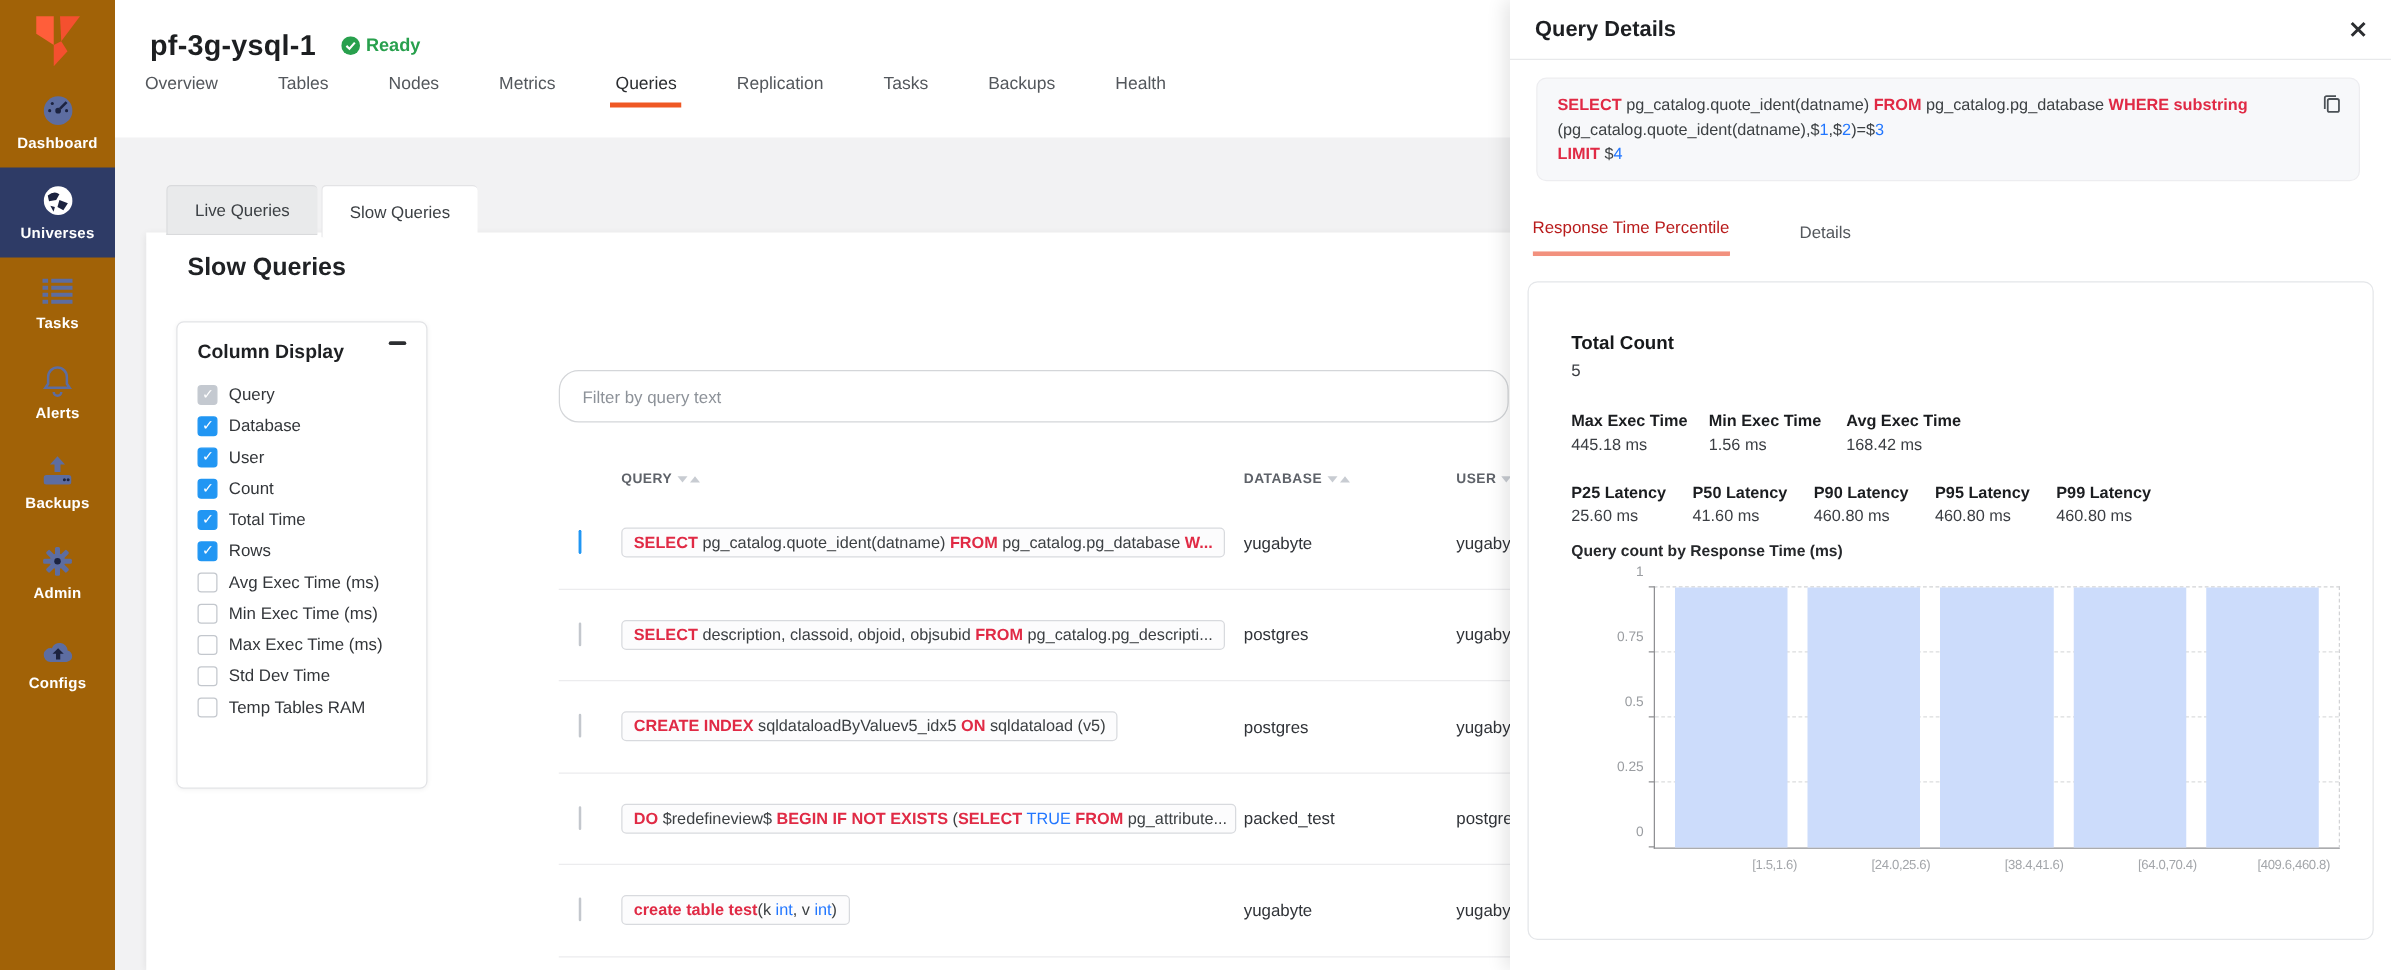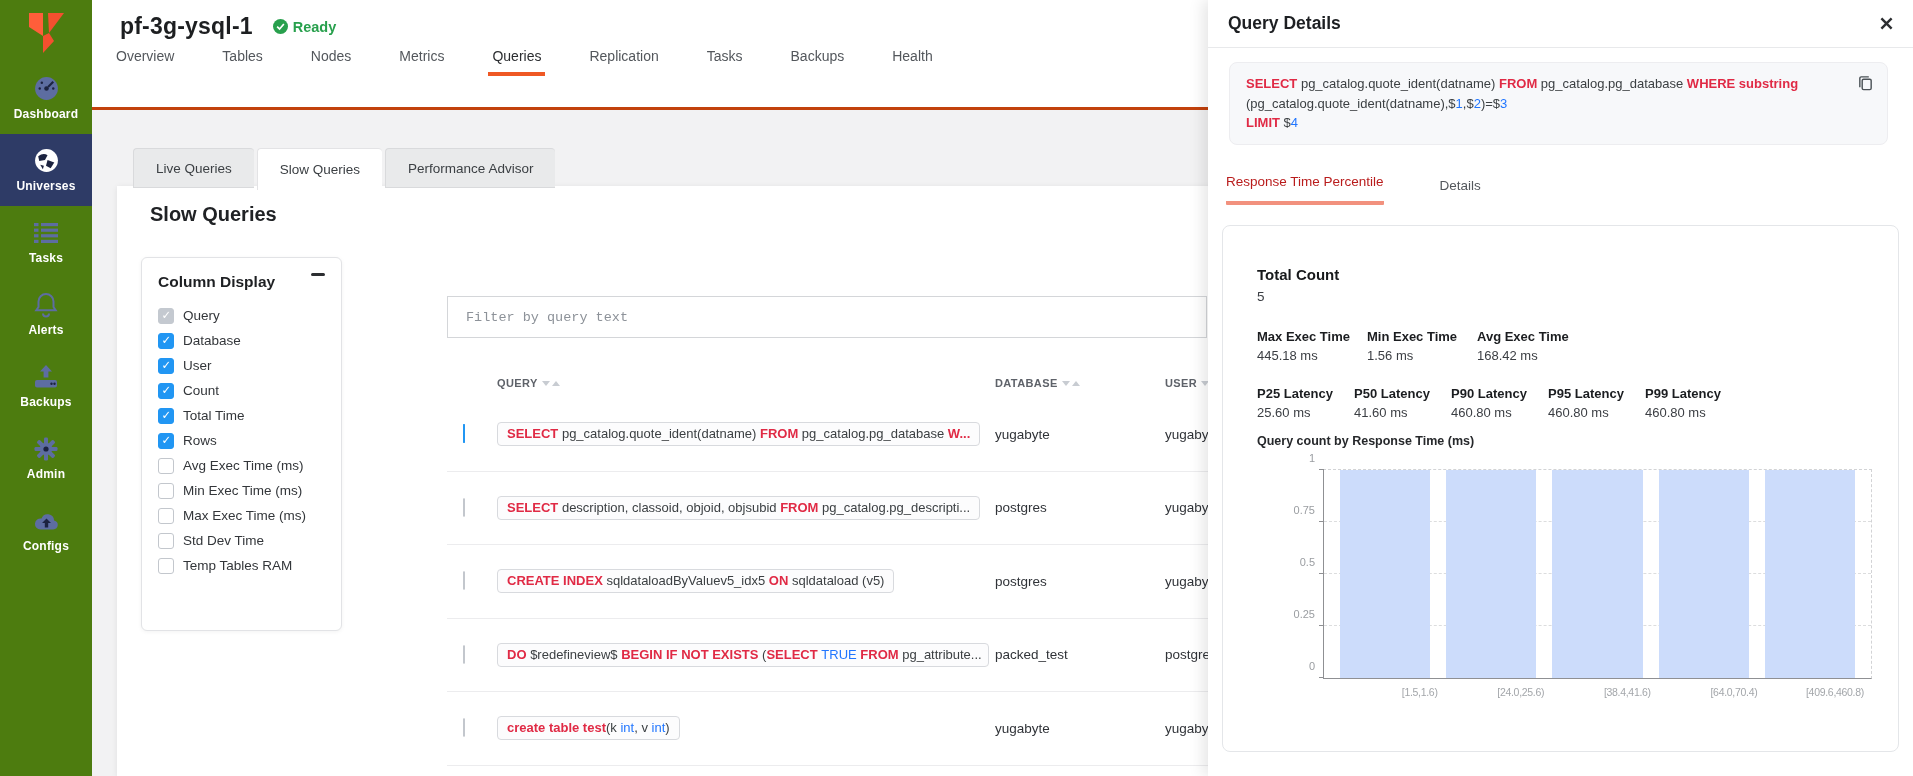--- a/index.html
+++ b/index.html
@@ -1,29 +1,29 @@
 <!DOCTYPE html>
 <html><head>
 <meta charset="utf-8">
 <style>
   *{margin:0;padding:0;box-sizing:border-box}
   html,body{width:1913px;height:776px;overflow:hidden}
   body{font-family:"Liberation Sans","DejaVu Sans",sans-serif;background:#fff;position:relative;color:#2d2f33}
   .app{position:absolute;inset:0;width:1913px;height:776px}
 
   
-  .sidebar{position:absolute;left:0;top:0;bottom:0;width:92px;background:#4d7c0f;z-index:30}
+  .sidebar{position:absolute;left:0;top:0;bottom:0;width:92px;background:#a16207;z-index:30}
   .logo{display:flex;justify-content:center;padding-top:10px;height:62px}
   .nav-item{height:72px;display:flex;flex-direction:column;align-items:center;justify-content:center;gap:5px;cursor:pointer}
   .nav-item.active{background:#2e3b66}
   .nav-icon{height:27px;display:flex;align-items:center;justify-content:center}
   .nav-label{color:#fff;font-size:12px;font-weight:700;letter-spacing:.2px}
 
   
-  .main-header{position:absolute;left:92px;top:0;right:0;height:110px;background:#fff;border-bottom:3px solid #c2410c}
+  .main-header{position:absolute;left:92px;top:10px;right:0;height:110px;background:#fff;border-bottom:3px solid #c2410c}
   .title-row{display:flex;align-items:center;gap:20px;padding:13px 0 0 28px}
   .uni-title{font-size:23px;font-weight:700;color:#1d1f21;letter-spacing:.2px}
   .status-badge{display:flex;align-items:center;gap:5px;font-size:14.5px;font-weight:700;color:#28a04d}
   .nav-tabs{display:flex;padding-left:0;}
   .nav-tab{padding:8px 24px 12px 24px;font-size:14px;color:#53575c;cursor:pointer;position:relative}
   .nav-tab.active{color:#2b2d30}
   .nav-tab.active::after{content:"";position:absolute;left:20px;right:20px;bottom:0;height:4px;background:#ef5824}
 
   
   .content{position:absolute;left:92px;top:110px;right:0;bottom:0;background:#f2f2f3}
@@ -39,21 +39,21 @@
   .col-display-title{font-size:15.5px;font-weight:700;color:#1e2023}
   .collapse-btn{width:14px;height:3px;background:#2c2e31;border-radius:2px;cursor:pointer}
   .col-opt{display:flex;align-items:center;gap:9px;height:25px;font-size:13.5px;color:#33363a}
   .cbx{width:16px;height:16px;border-radius:3px;border:1.5px solid #c3c7cd;background:#fff;flex:0 0 16px;position:relative;cursor:pointer}
   .cbx.checked{background:#2196f3;border-color:#2196f3}
   .cbx.checked.disabled{background:#c4c9d0;border-color:#c4c9d0}
   .cbx.checked::after{content:"✓";font-family:"DejaVu Sans",sans-serif;position:absolute;left:2.5px;top:-0.5px;color:#fff;font-size:11.5px;font-weight:700}
 
   
   .filter-wrap{position:absolute;left:330px;top:110px;width:760px}
-  .filter-input{width:100%;height:42px;border:1px solid #d4d6d9;border-radius:0;font-size:13.5px;padding:0 18px;color:#333;outline:none;font-family:Liberation Mono, monospace;background:#fff}
+  .filter-input{width:100%;height:42px;border:1px solid #d4d6d9;border-radius:16px;font-size:13.5px;padding:0 18px;color:#333;outline:none;font-family:Liberation Sans, sans-serif;background:#fff}
   .filter-input::placeholder{color:#8d9299}
   .q-table{position:absolute;left:330px;top:182px;right:0}
   .t-head{display:grid;grid-template-columns:50px 498px 170px 200px;height:30px;align-items:center}
   .t-col-label{font-size:11px;font-weight:700;color:#5e6269;letter-spacing:.4px;display:flex;align-items:center;gap:4px}
   .sorts{display:inline-flex;gap:2px;align-items:center}
   .tri{width:0;height:0;border-left:4px solid transparent;border-right:4px solid transparent}
   .tri.down{border-top:5px solid #c8ccd2}
   .tri.up{border-bottom:5px solid #c8ccd2}
   .t-row{display:grid;grid-template-columns:50px 498px 170px 200px;height:73.5px;align-items:center;border-bottom:1px solid #ececee;cursor:pointer}
   .row-cbx{margin-left:16px}
@@ -221,21 +221,20 @@
         <div class="nav-tab">Tasks</div>
         <div class="nav-tab">Backups</div>
         <div class="nav-tab">Health</div>
       </div>
   </header>
 
   <div class="content">
     <div class="subtabs">
         <div class="subtab">Live Queries</div>
         <div class="subtab active">Slow Queries</div>
-        <div class="subtab">Performance Advisor</div>
       </div>
 
     <div class="main-card">
       <h2 class="page-title">Slow Queries</h2>
 
       <div class="col-display">
         <div class="col-display-head">
           <span class="col-display-title">Column Display</span>
           <span class="collapse-btn"></span>
         </div>

